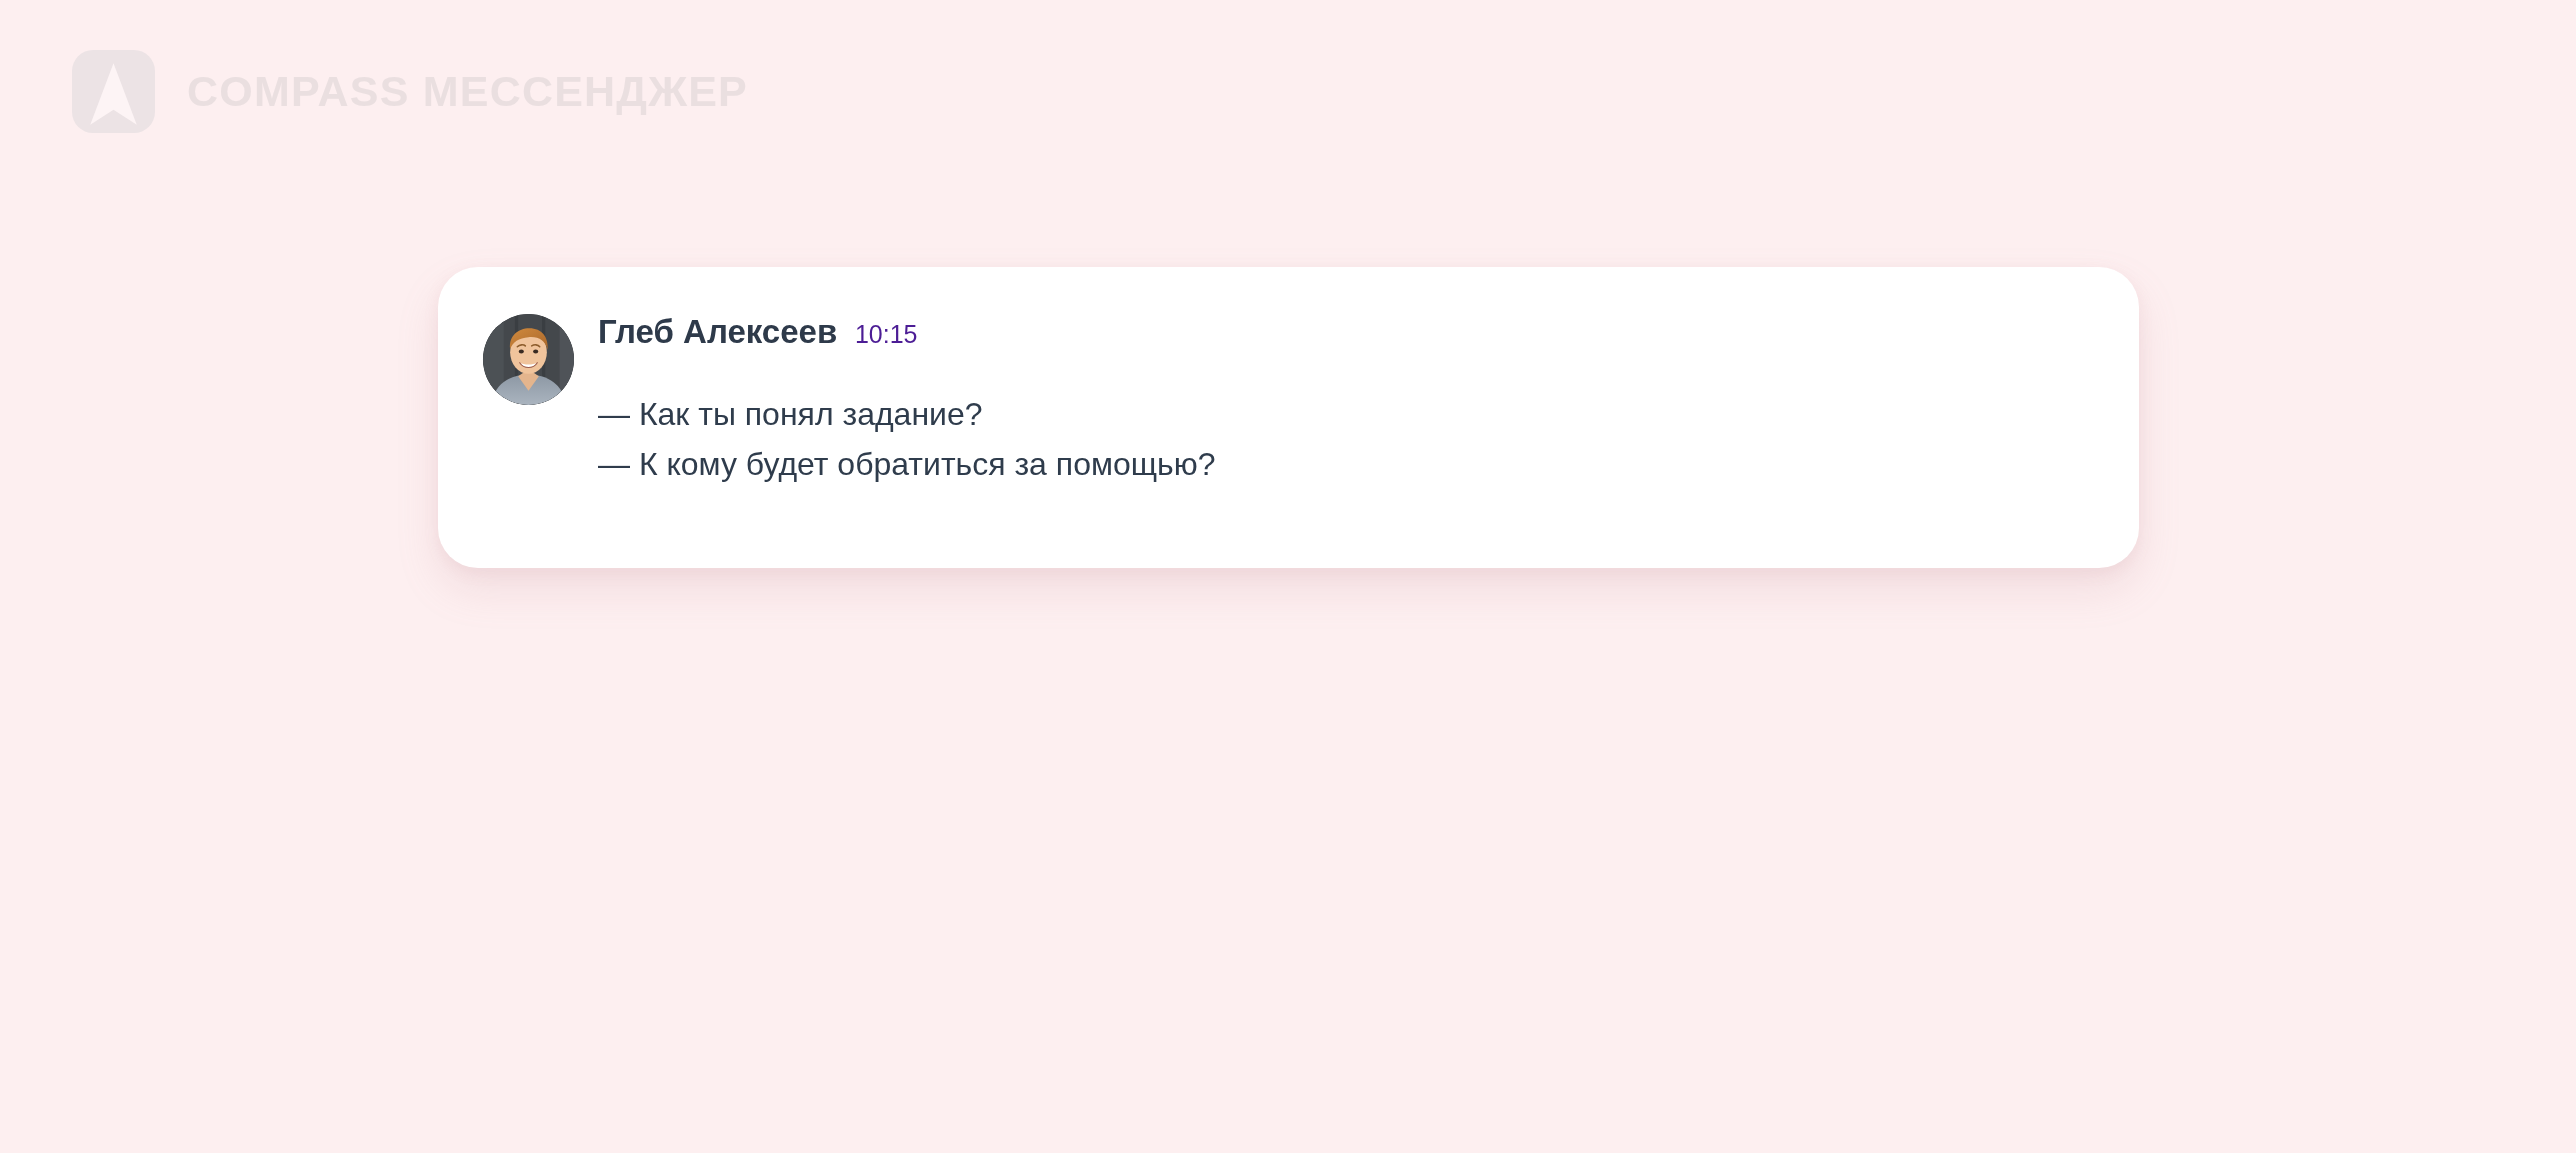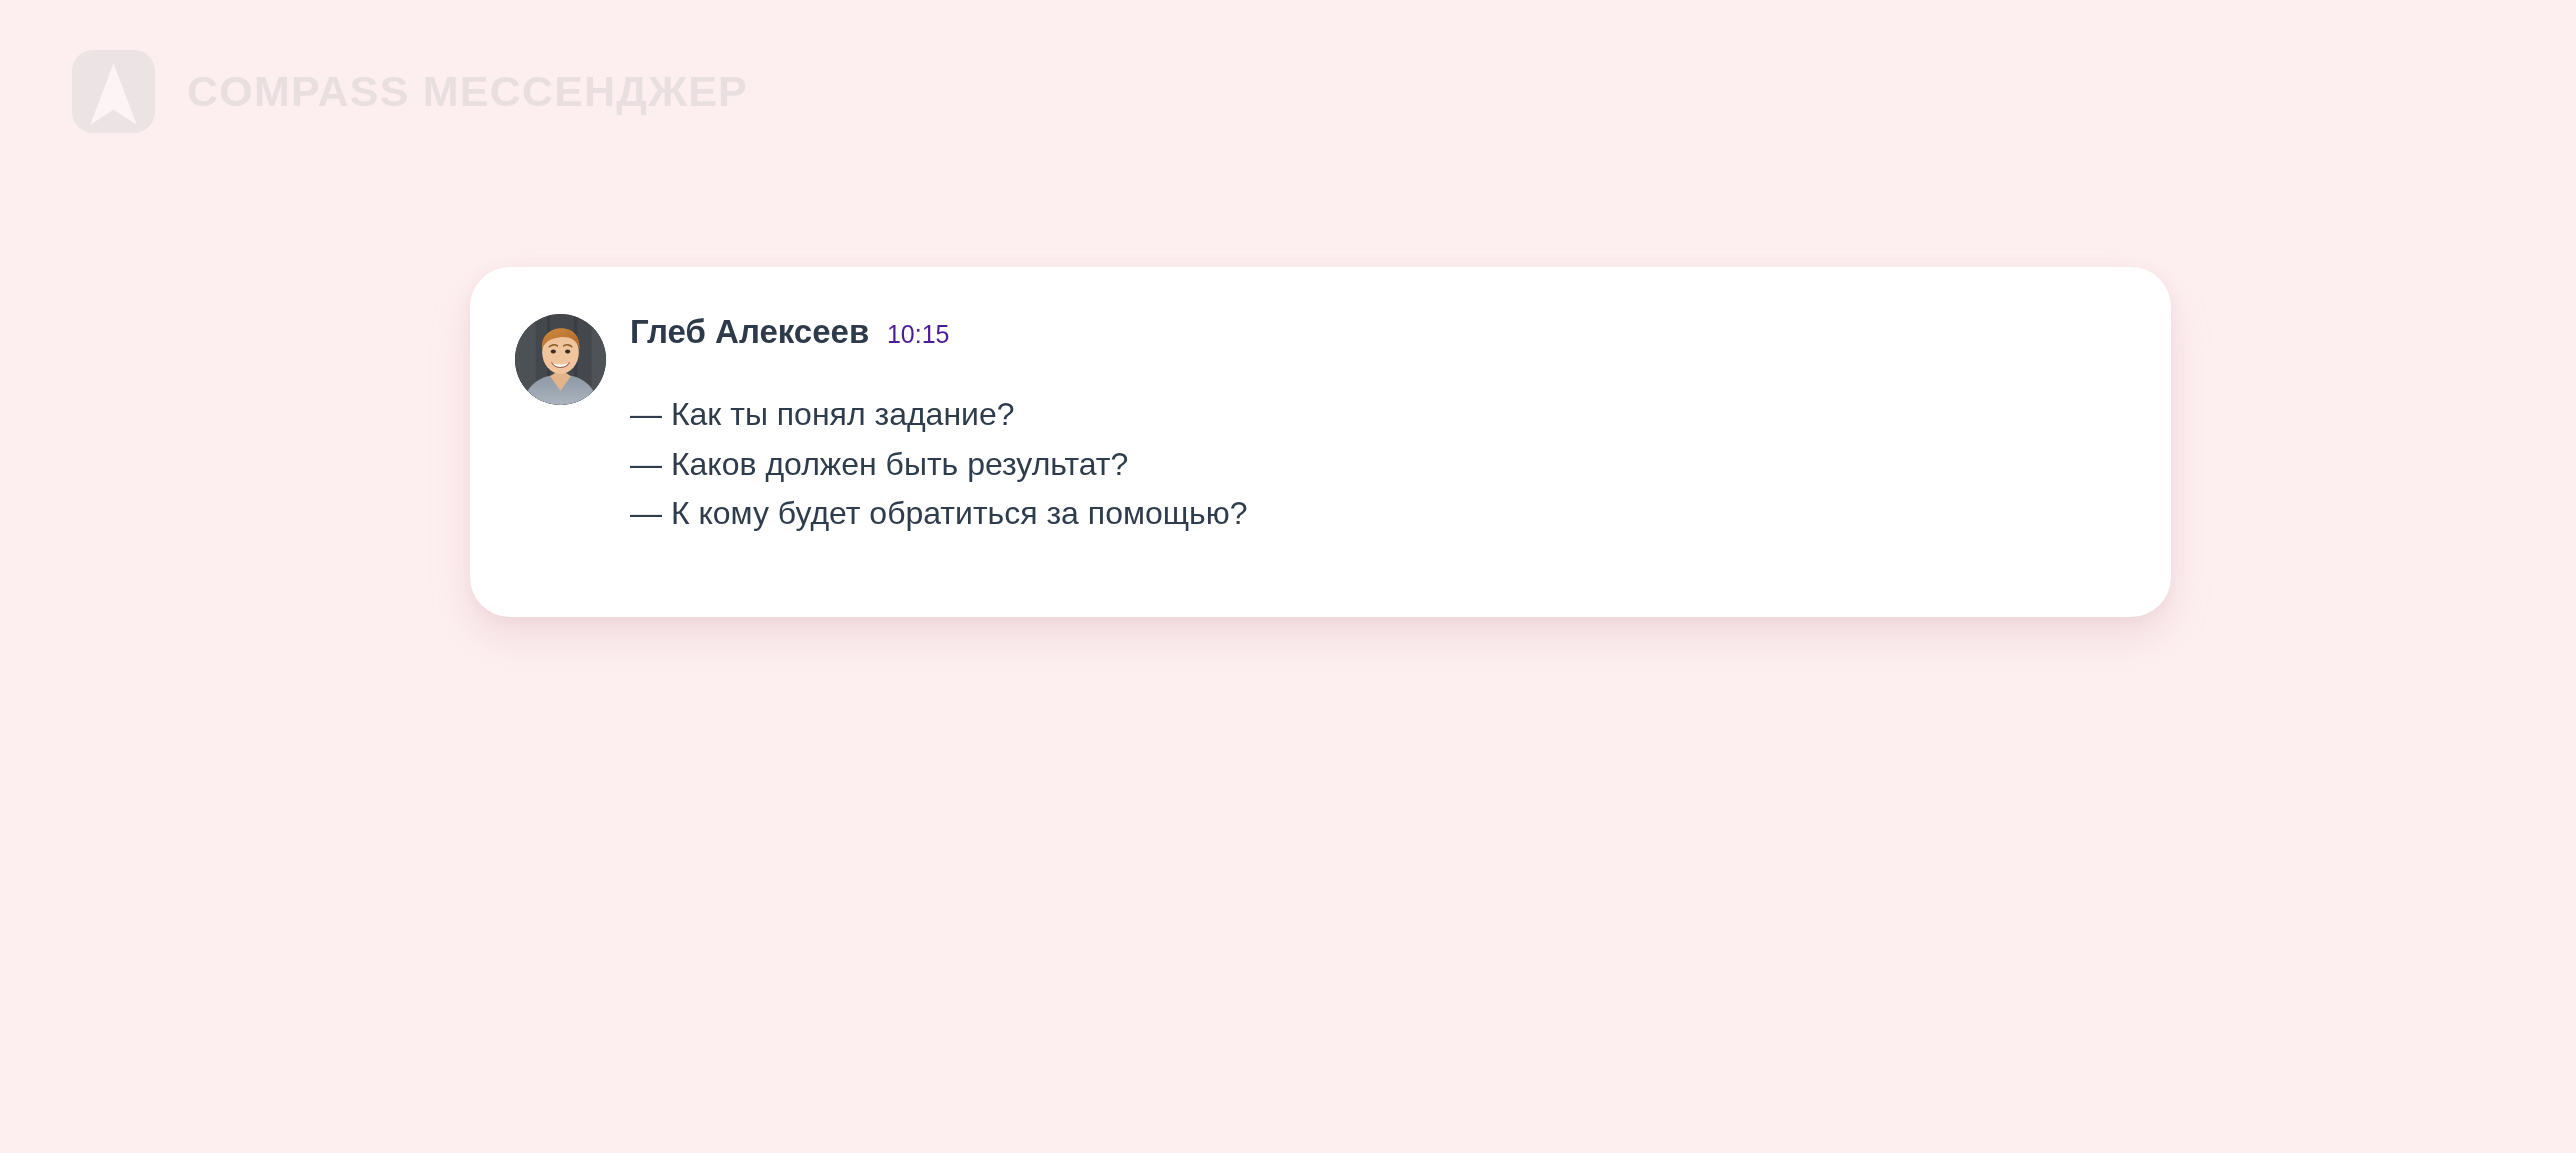--- a/index.html
+++ b/index.html
@@ -50,21 +50,20 @@
     position: absolute;
     left: 438px;
     top: 267px;
     width: 1701px;
     box-sizing: border-box;
     background: #ffffff;
     border-radius: 40px;
     padding: 42px 64px 47px 45px;
     box-shadow: 0 21px 42px rgba(196, 140, 150, 0.18),
                 0 4.8px 14.4px rgba(196, 140, 150, 0.10);
-    margin-left: 32px;
   }
   .message-row {
     display: flex;
     align-items: flex-start;
     gap: 24px;
   }
 
   
   .avatar {
     width: 91px;
@@ -173,21 +172,20 @@
         <span class="timestamp">10:15</span>
       </div>
 
       <div class="msg-text">
 
 
         <div class="msg-gap"></div>
 
         <div class="msg-list">
           <div class="msg-list-item">— Как ты понял задание?</div>
-          <div class="msg-list-item">— Каков должен быть результат?</div>
           <div class="msg-list-item">— К кому будет обратиться за помощью?</div>
         </div>
 
         <div class="msg-gap"></div>
 
 
       </div>
     </div>
   </div>
 </div>

